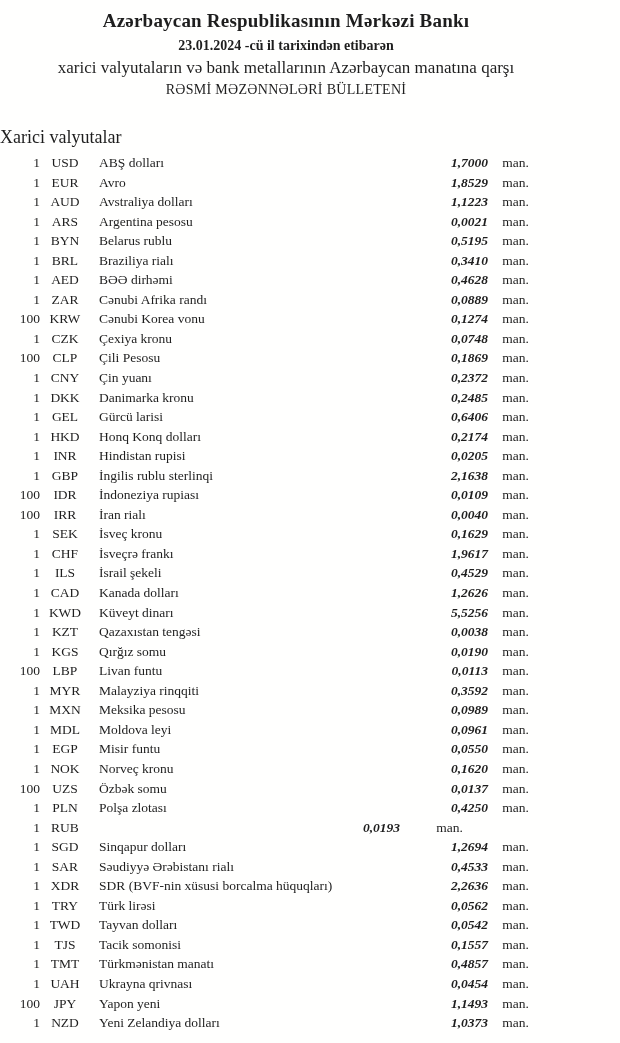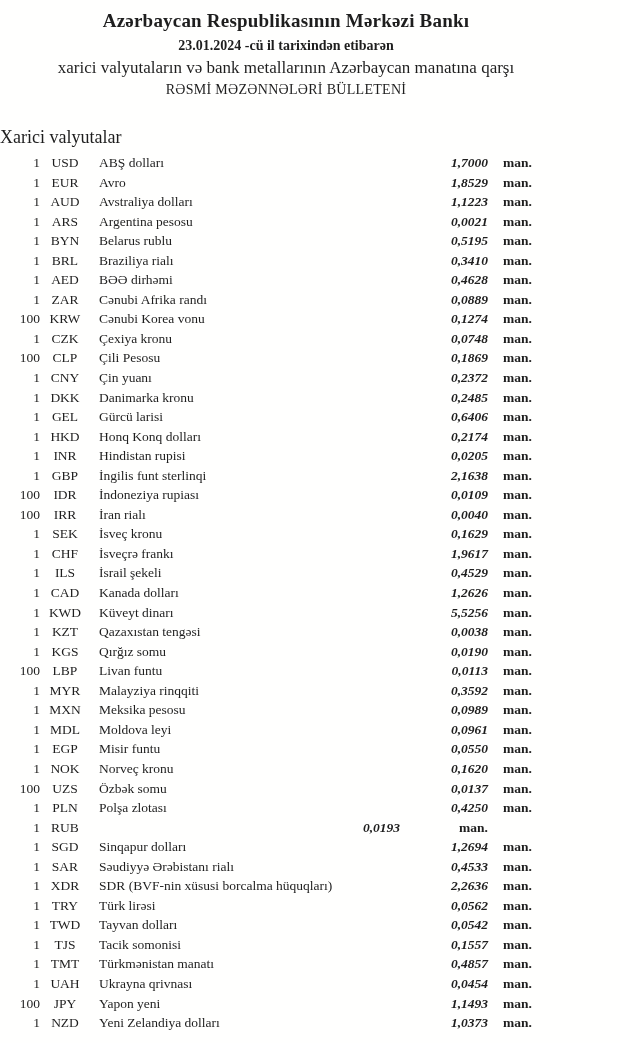--- a/index.html
+++ b/index.html
@@ -72,23 +72,22 @@
     text-align: left;
     padding-left: 9px;
     white-space: nowrap;
   }
   .rate {
     text-align: right;
     font-weight: bold;
     font-style: italic;
   }
   .unit {
-    text-align: right;
+    text-align: center;
     padding-left: 11px;
-    font-weight: bold;
   }
 </style>
 </head>
 <body>
 
 <div class="page">
 
   <div class="doc-header">
     <div class="bank-name">Azərbaycan Respublikasının Mərkəzi Bankı</div>
     <div class="date-line">23.01.2024 -cü il tarixindən etibarən</div>
@@ -223,21 +222,21 @@
     <span class="qty">1</span>
     <span class="code">INR</span>
     <span class="name">Hindistan rupisi</span>
     <span class="rate">0,0205</span>
     <span class="unit">man.</span>
   </div>
 
   <div class="row">
     <span class="qty">1</span>
     <span class="code">GBP</span>
-    <span class="name">İngilis funt sterlinqi</span>
+    <span class="name">İngilis rublu sterlinqi</span>
     <span class="rate">2,1638</span>
     <span class="unit">man.</span>
   </div>
 
   <div class="row">
     <span class="qty">100</span>
     <span class="code">IDR</span>
     <span class="name">İndoneziya rupiası</span>
     <span class="rate">0,0109</span>
     <span class="unit">man.</span>

